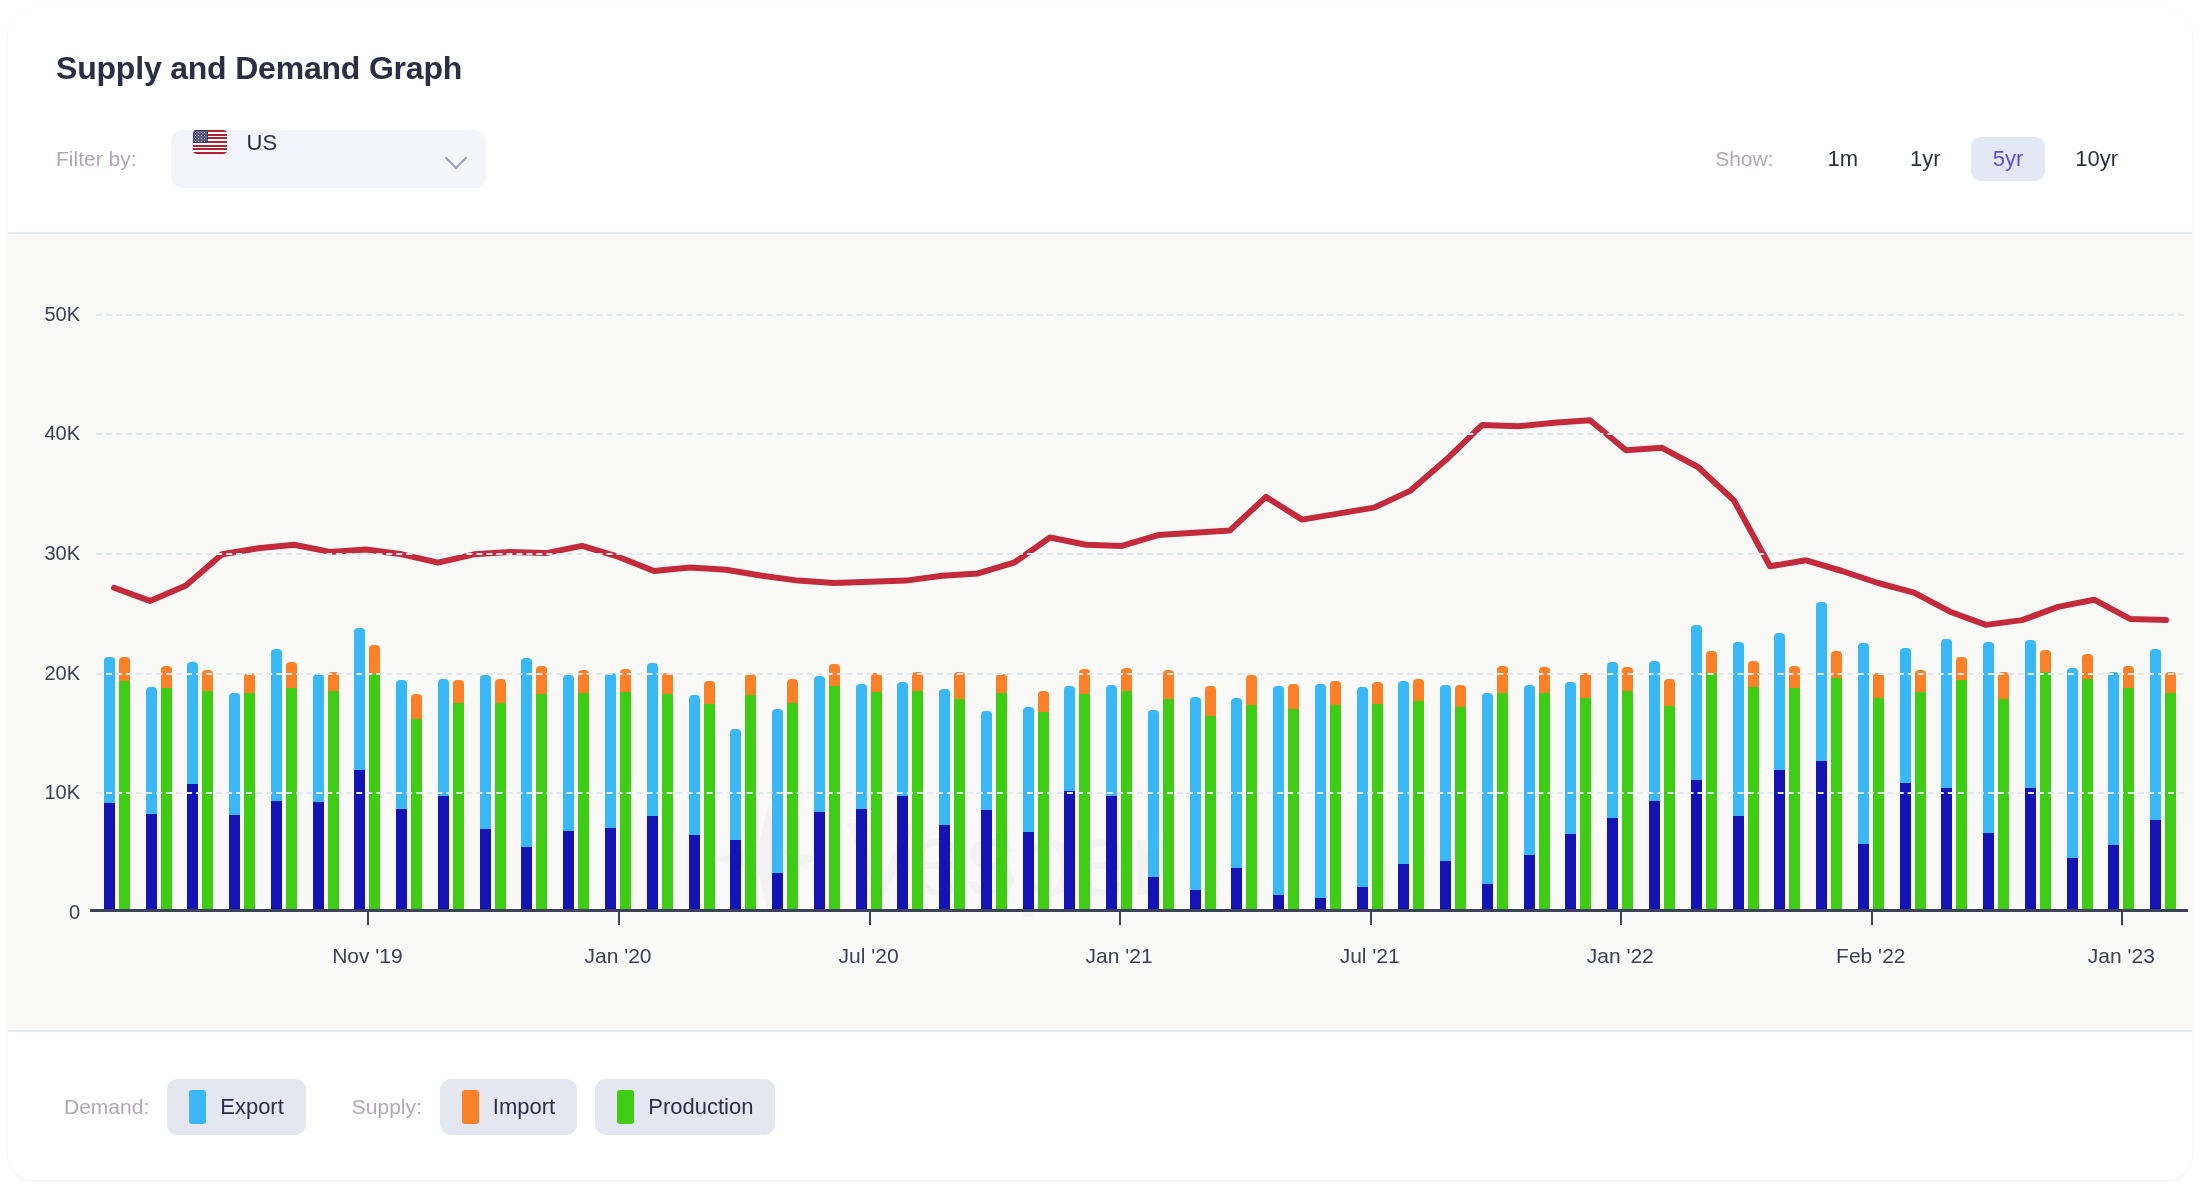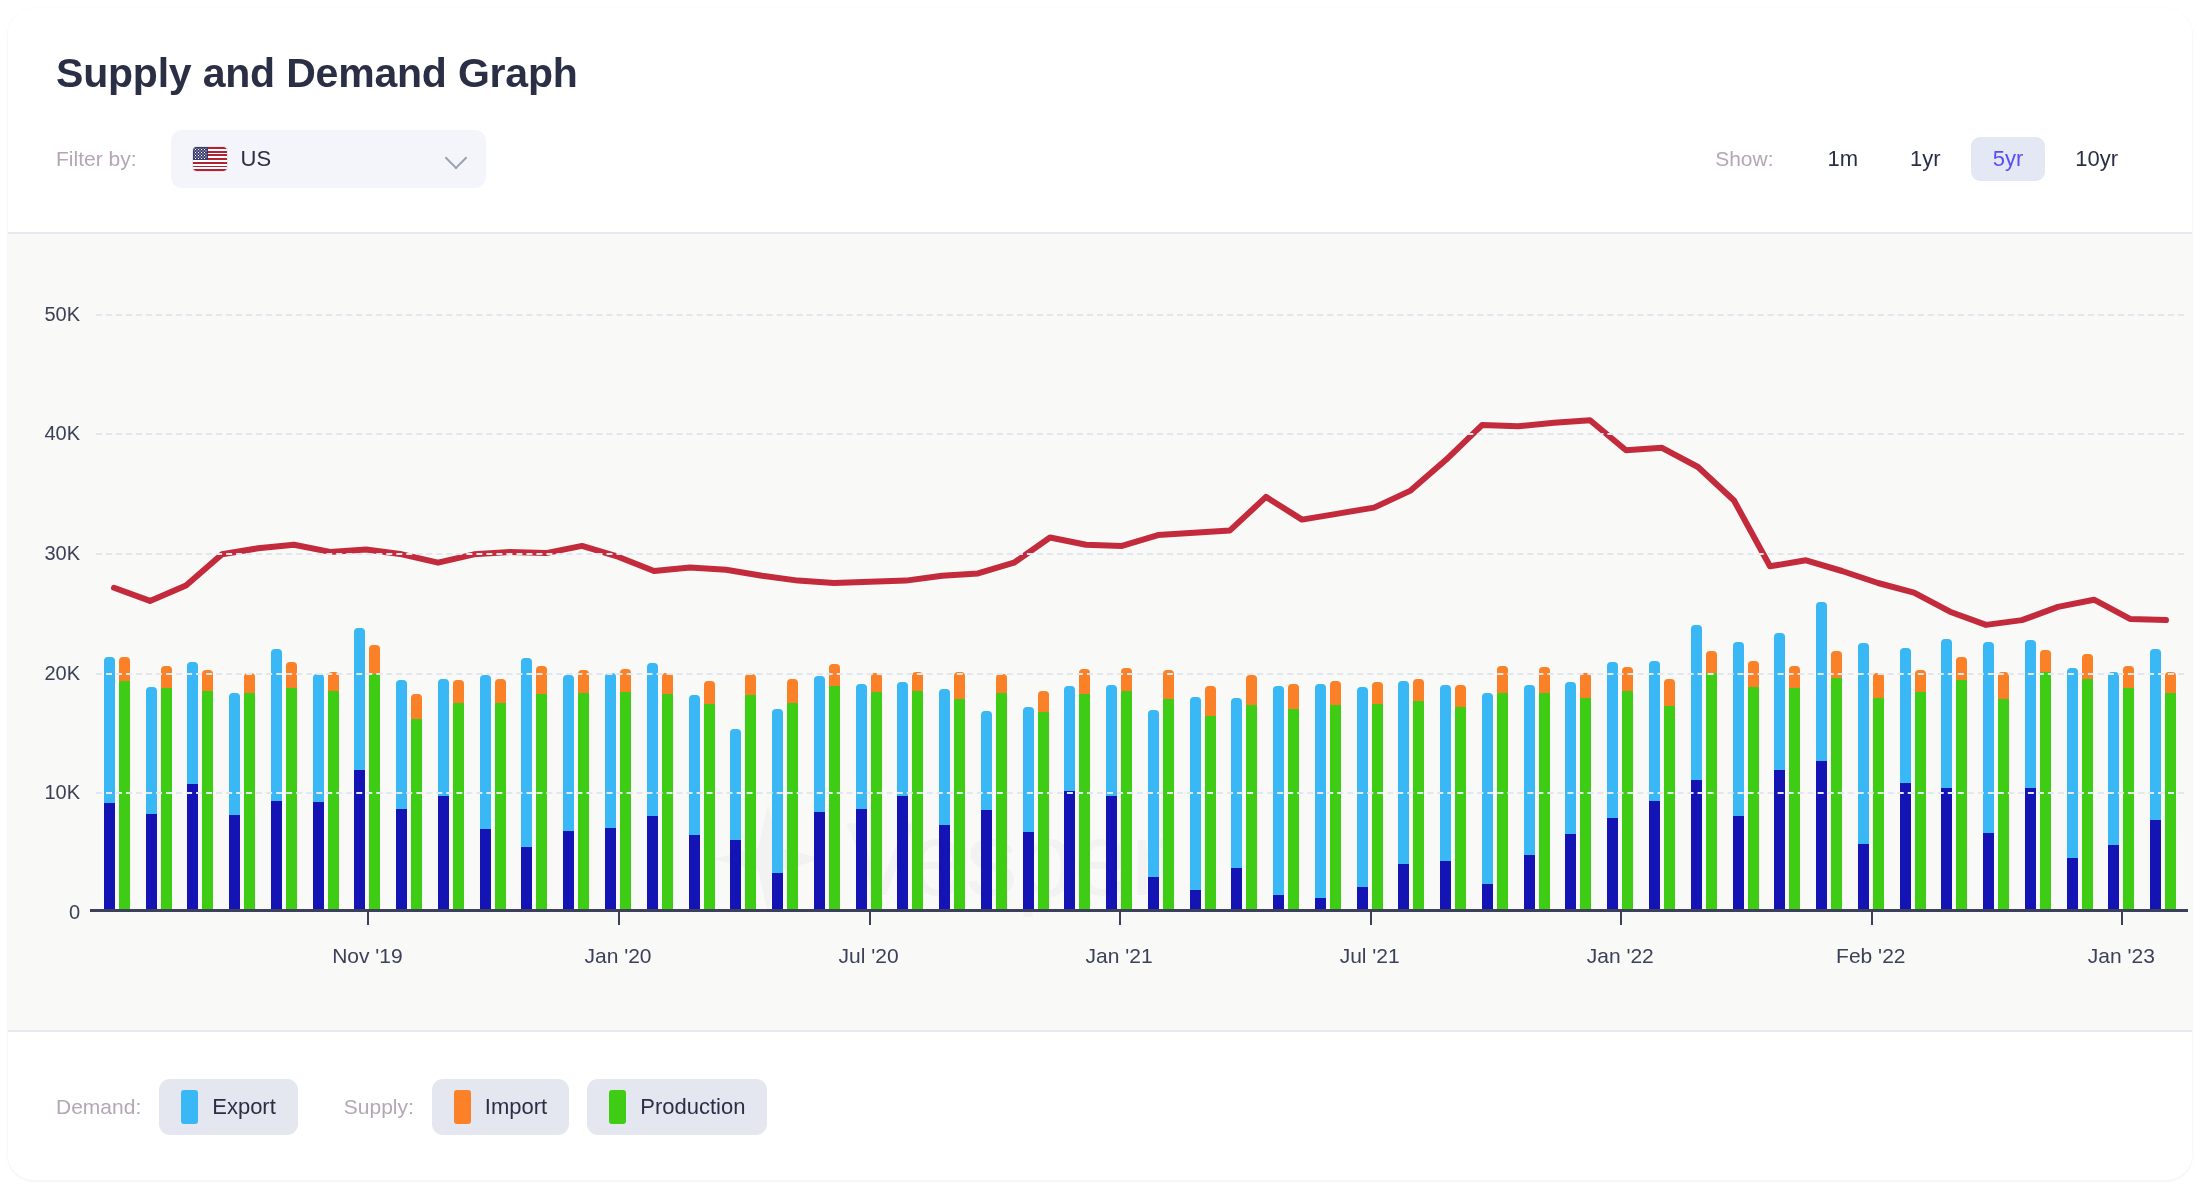--- a/index.html
+++ b/index.html
@@ -19,35 +19,35 @@
     box-shadow: 0 1px 3px rgba(16,24,40,.08);
   }
 
   
   .header {
     position: absolute; left: 0; top: 0; width: 100%; height: 224px;
     background: #ffffff;
   }
   .page-title {
     position: absolute; left: 48px; top: 42px;
-    font-size: 41px; font-weight: 700; color: #2b2f45;
+    font-size: 32px; font-weight: 700; color: #2b2f45;
     letter-spacing: -.2px;
   }
   .filter-row {
     position: absolute; left: 48px; top: 122px;
     display: flex; align-items: center; gap: 20px;
   }
   .filter-label {
     font-size: 21px; color: #b3a7b4; font-weight: 400;
     margin-right: 14px;
   }
   .select {
     position: relative;
     height: 58px; border-radius: 11px; background: #f4f5fa;
-    display: flex; align-items: center; gap: 14px;
+    display: flex; gap: 20px;
     padding: 0 22px 0 22px;
     cursor: pointer;
   }
   .select.wide { width: 315px; }
   .select.narrow { width: 310px; }
   .select-value { font-size: 22px; color: #2b2f45; }
   .chev {
     position: absolute; right: 22px; top: 50%;
     width: 16px; height: 16px; margin-top: -9px;
     border-right: 2.6px solid #9aa0b4; border-bottom: 2.6px solid #9aa0b4;
@@ -148,21 +148,21 @@
     border-radius: 4px 4px 0 0;
   }
 
   
   .legend {
     position: absolute; left: 0; bottom: 0; width: 100%; height: 146px;
     background: #ffffff;
     display: flex; align-items: center; padding-left: 48px;
   }
   .legend-group-label {
-    font-size: 21px; color: #b3a7b4; margin-right: 18px; margin-left: 0;
+    font-size: 21px; color: #b3a7b4; margin-right: 18px; margin-left: 8px;
   }
   .legend-group-label.supply { margin-left: 28px; }
   .chip {
     display: flex; align-items: center; gap: 14px;
     background: #e4e7f0; border-radius: 11px;
     height: 56px; padding: 0 22px; margin-right: 18px;
     cursor: pointer;
   }
   .chip.last { margin-left: 38px; }
   .chip-label { font-size: 22px; color: #2b2f45; white-space: nowrap; }

